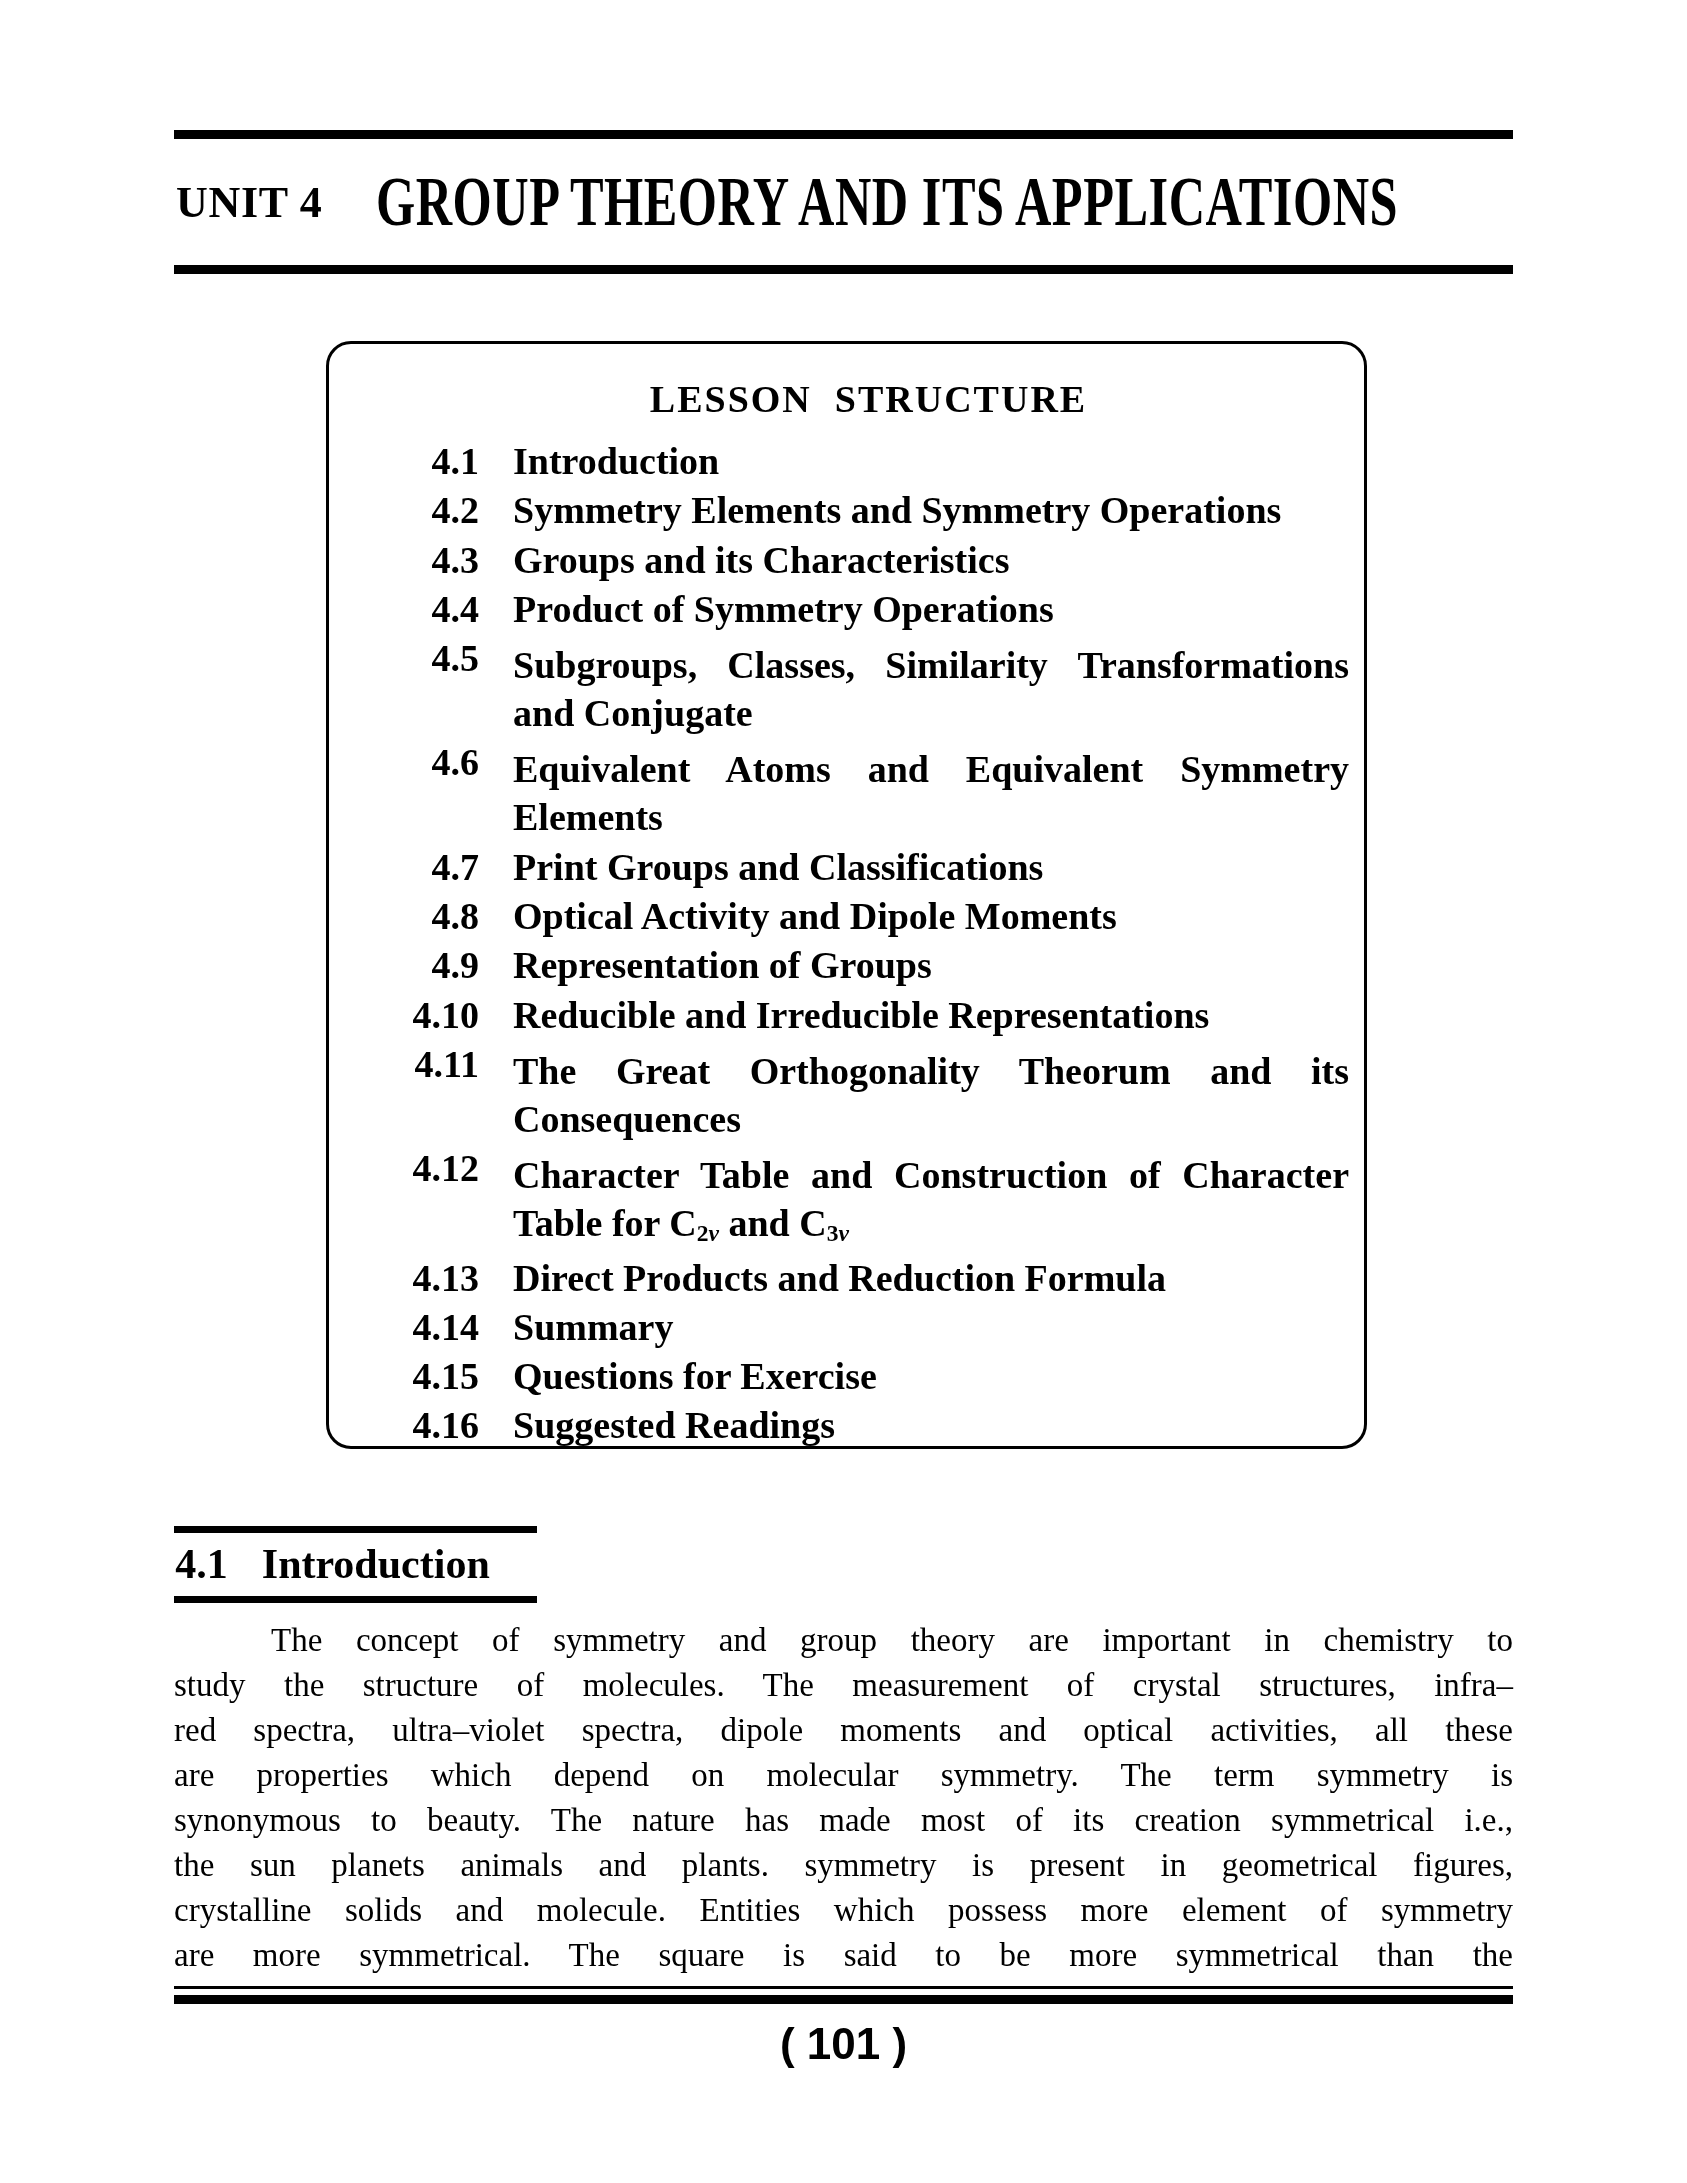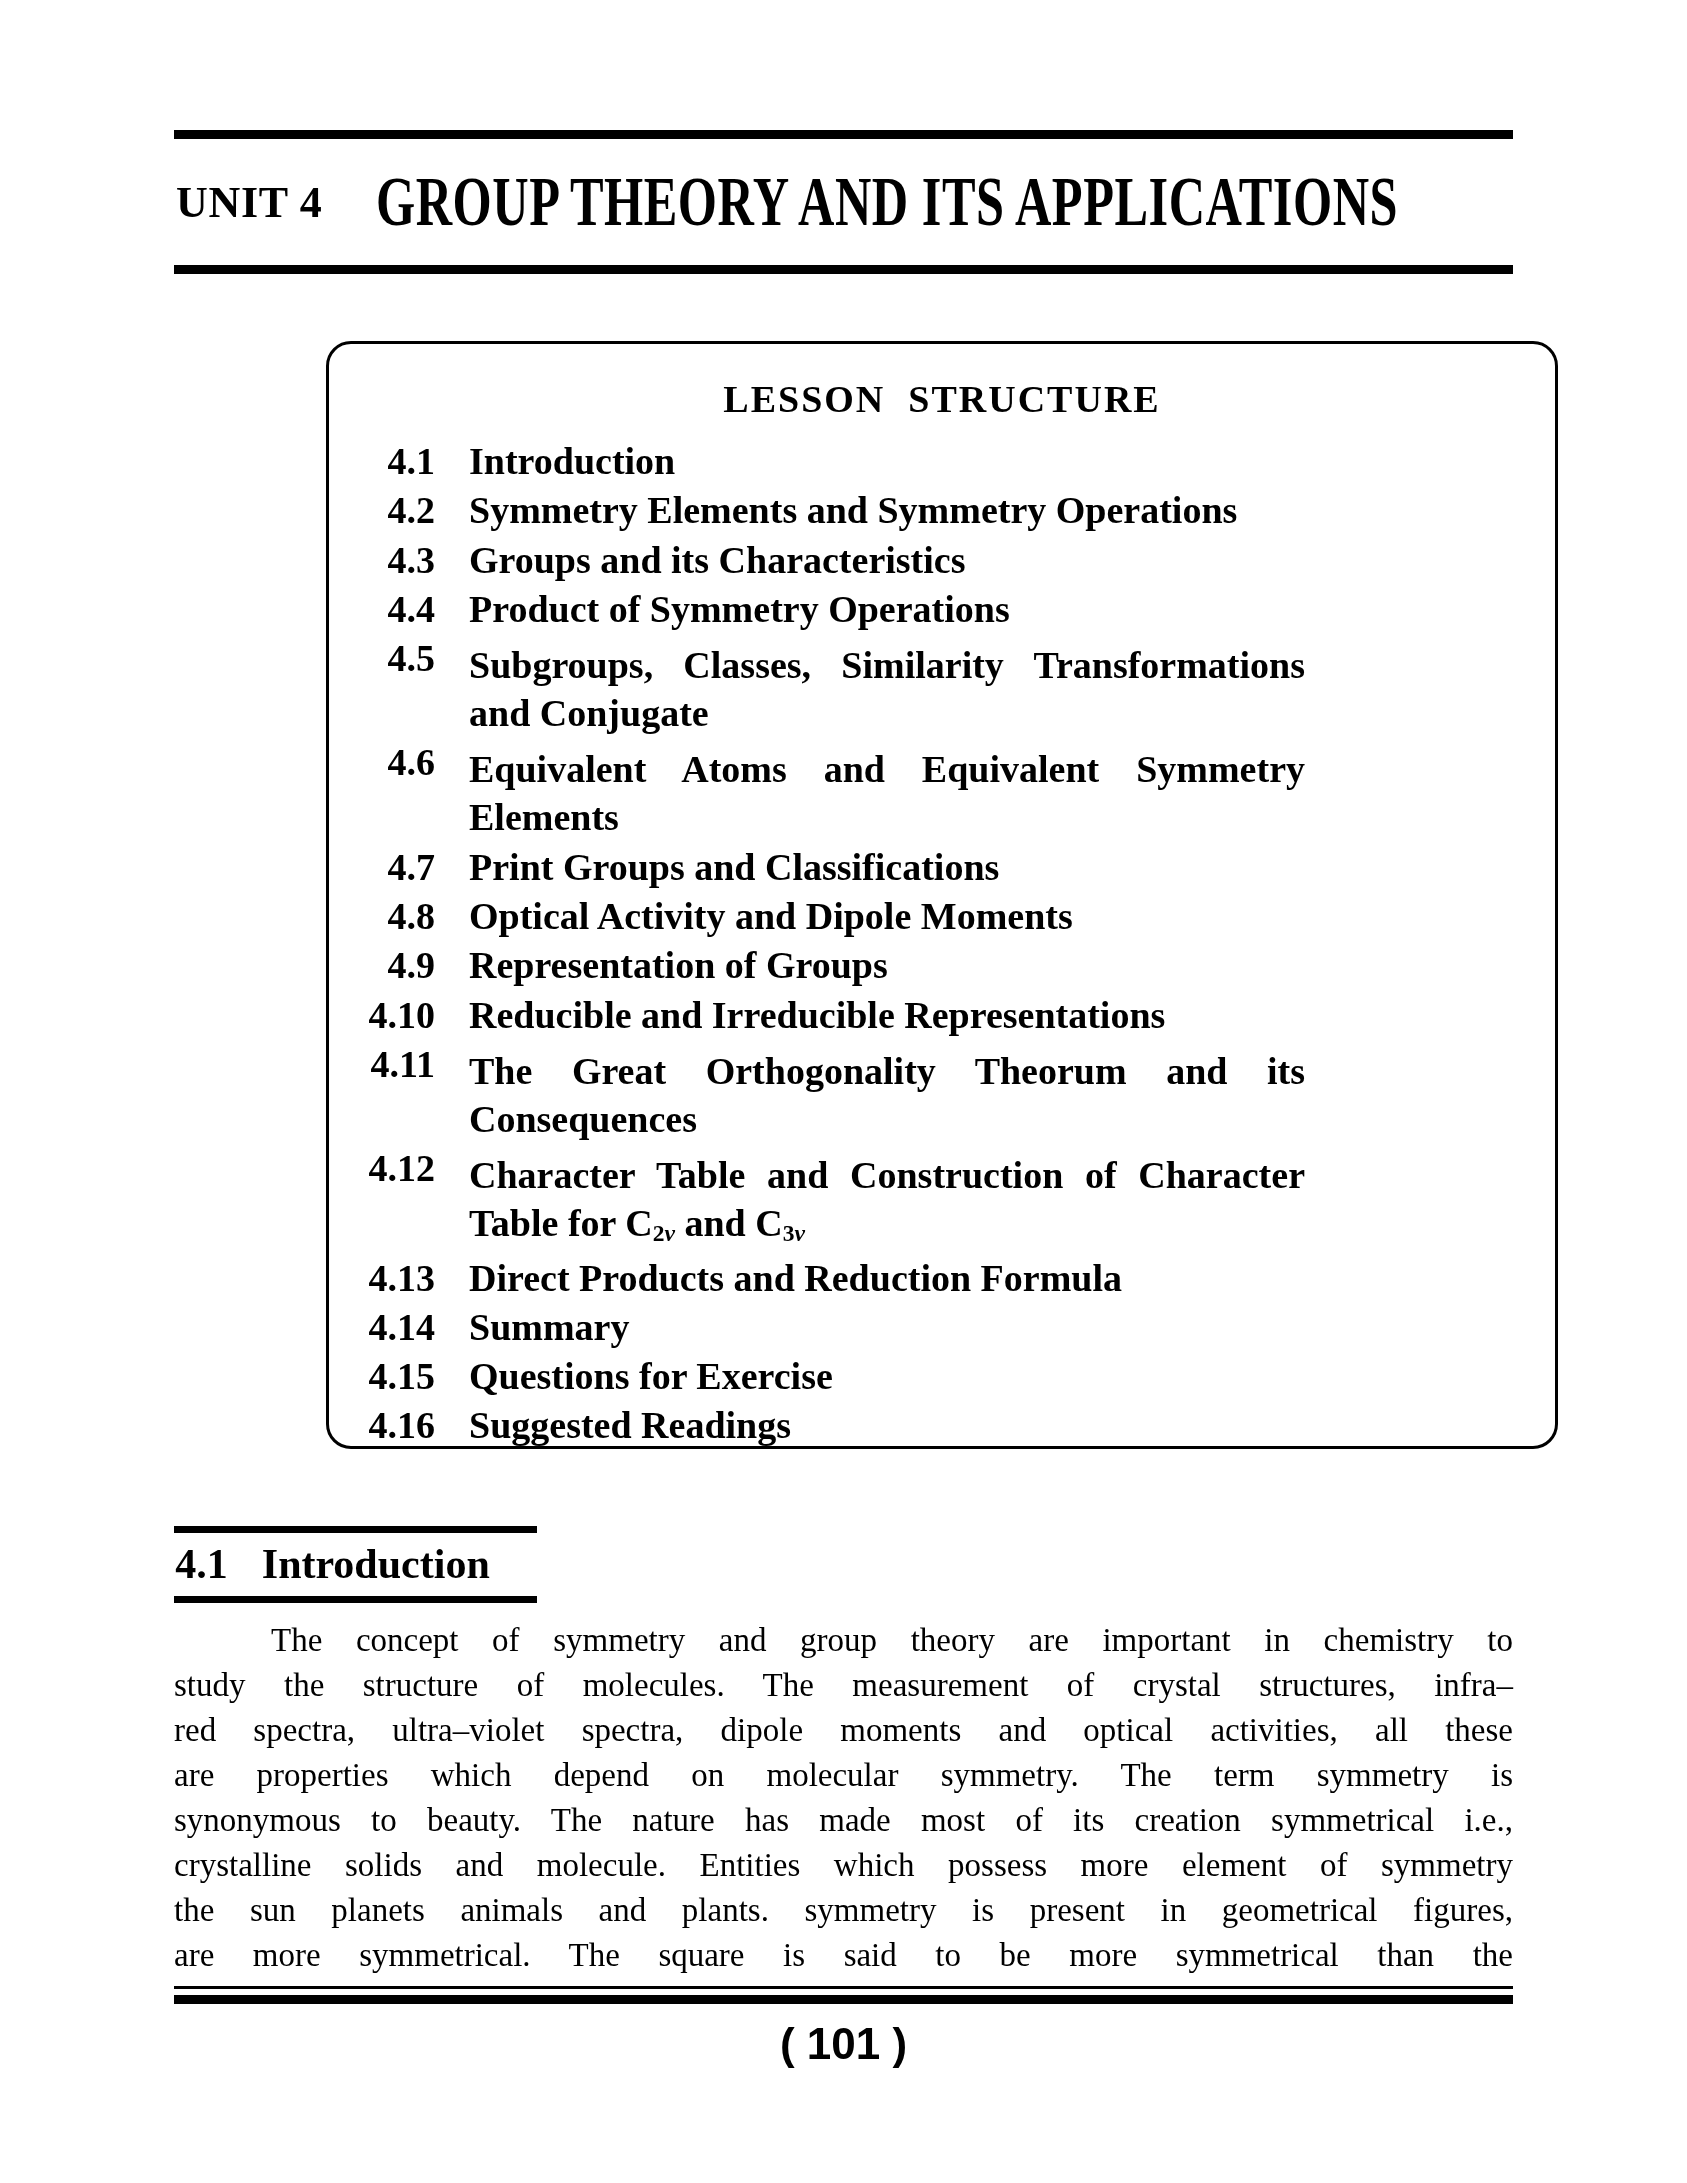--- a/index.html
+++ b/index.html
@@ -23,23 +23,24 @@
     font-size: 44px; font-weight: bold; letter-spacing: 0.7px; white-space: pre;
   }
   .page-title {
     position: absolute; left: 202px; top: 50%;
     transform: translateY(-50%) scaleX(0.72); transform-origin: left center;
     font-size: 70px; font-weight: bold; white-space: nowrap; letter-spacing: 0.7px;
   }
 
   
   .lesson-box {
-    position: absolute; left: 326px; top: 341px; width: 1232px; height: 1108px;
+    position: absolute; left: 326px; top: 341px; width: 1041px; height: 1108px;
     border: 3.3px solid #000; border-radius: 25px; box-sizing: border-box;
     padding-top: 34px;
+    padding-left: 44px;
   }
   .ls-title {
     text-align: center; font-size: 38px; font-weight: bold;
     letter-spacing: 2px; line-height: 42px; margin-bottom: 17px; white-space: pre;
   }
   .ls-item { display: flex; font-size: 38px; font-weight: bold; line-height: 48px; margin-bottom: 1.3px; }
   .ls-num { flex: 0 0 106px; text-align: right; }
   .ls-label { margin-left: 34px; width: 836px; }
   .ls-line { text-align: left; }
   .ls-line.j { text-align: justify; text-align-last: justify; margin-top: 7px; }
@@ -195,22 +196,22 @@
     <span class="section-num">4.1</span>
     <span class="section-title">Introduction</span>
   </div>
 
   <div class="body-para" id="body-para">
       <div class="p-line first">The concept of symmetry and group theory are important in chemistry to</div>
       <div class="p-line">study the structure of molecules. The measurement of crystal structures, infra–</div>
       <div class="p-line">red spectra, ultra–violet spectra, dipole moments and optical activities, all these</div>
       <div class="p-line">are properties which depend on molecular symmetry. The term symmetry is</div>
       <div class="p-line">synonymous to beauty. The nature has made most of its creation symmetrical i.e.,</div>
+      <div class="p-line">the sun planets animals and plants. symmetry is present in geometrical figures,</div>
       <div class="p-line">crystalline solids and molecule. Entities which possess more element of symmetry</div>
-      <div class="p-line">the sun planets animals and plants. symmetry is present in geometrical figures,</div>
       <div class="p-line">are more symmetrical. The square is said to be more symmetrical than the</div>
     </div>
 
   <div class="frule thin"></div>
   <div class="frule thick"></div>
 
   <div class="page-num">( 101 )</div>
 
 </div>
 

